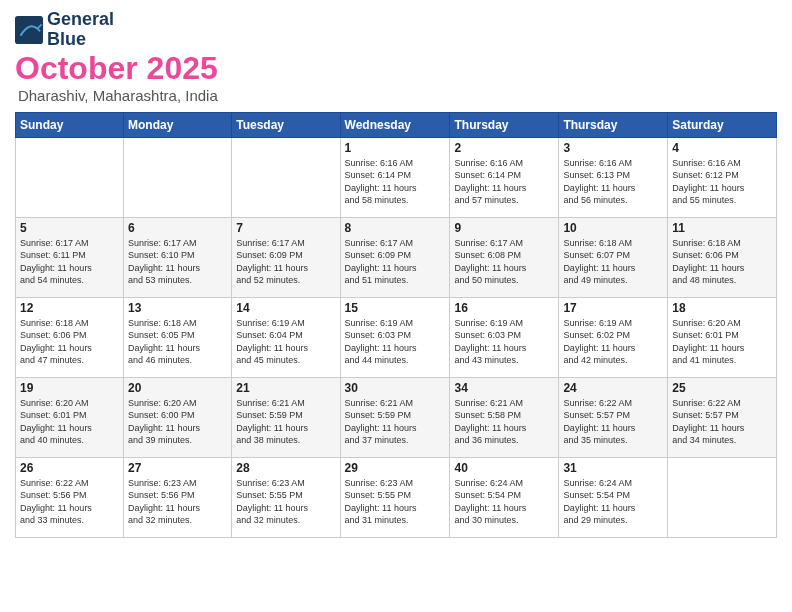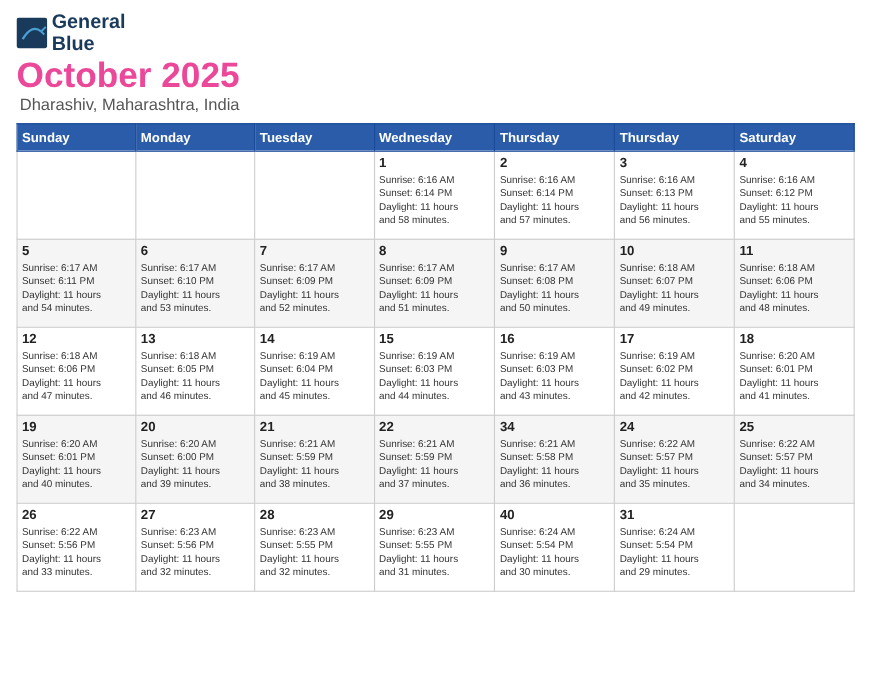--- a/index.html
+++ b/index.html
@@ -213,21 +213,21 @@
           </td>
           <td>
             <span class="day-num">20</span>
             <div class="day-info">Sunrise: 6:20 AM<br>Sunset: 6:00 PM<br>Daylight: 11 hours<br>and 39 minutes.</div>
           </td>
           <td>
             <span class="day-num">21</span>
             <div class="day-info">Sunrise: 6:21 AM<br>Sunset: 5:59 PM<br>Daylight: 11 hours<br>and 38 minutes.</div>
           </td>
           <td>
-            <span class="day-num">22</span>
+            <span class="day-num">30</span>
             <div class="day-info">Sunrise: 6:21 AM<br>Sunset: 5:59 PM<br>Daylight: 11 hours<br>and 37 minutes.</div>
           </td>
           <td>
             <span class="day-num">34</span>
             <div class="day-info">Sunrise: 6:21 AM<br>Sunset: 5:58 PM<br>Daylight: 11 hours<br>and 36 minutes.</div>
           </td>
           <td>
             <span class="day-num">24</span>
             <div class="day-info">Sunrise: 6:22 AM<br>Sunset: 5:57 PM<br>Daylight: 11 hours<br>and 35 minutes.</div>
           </td>

